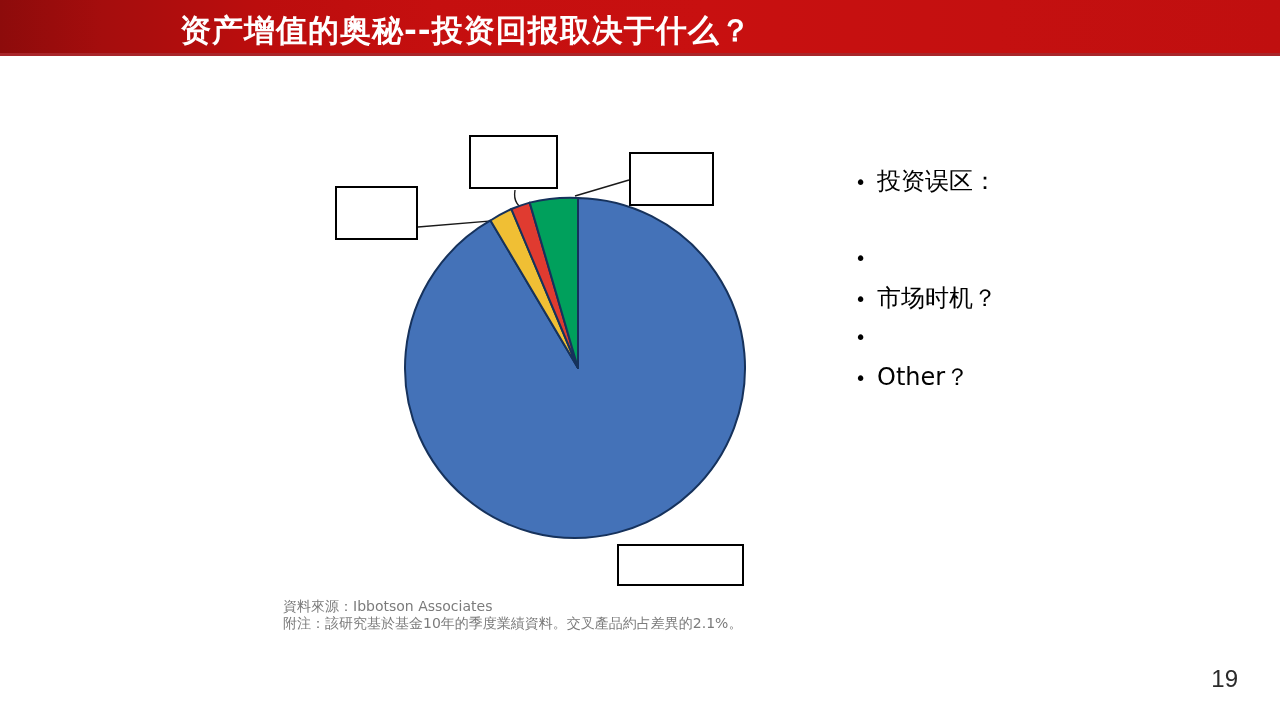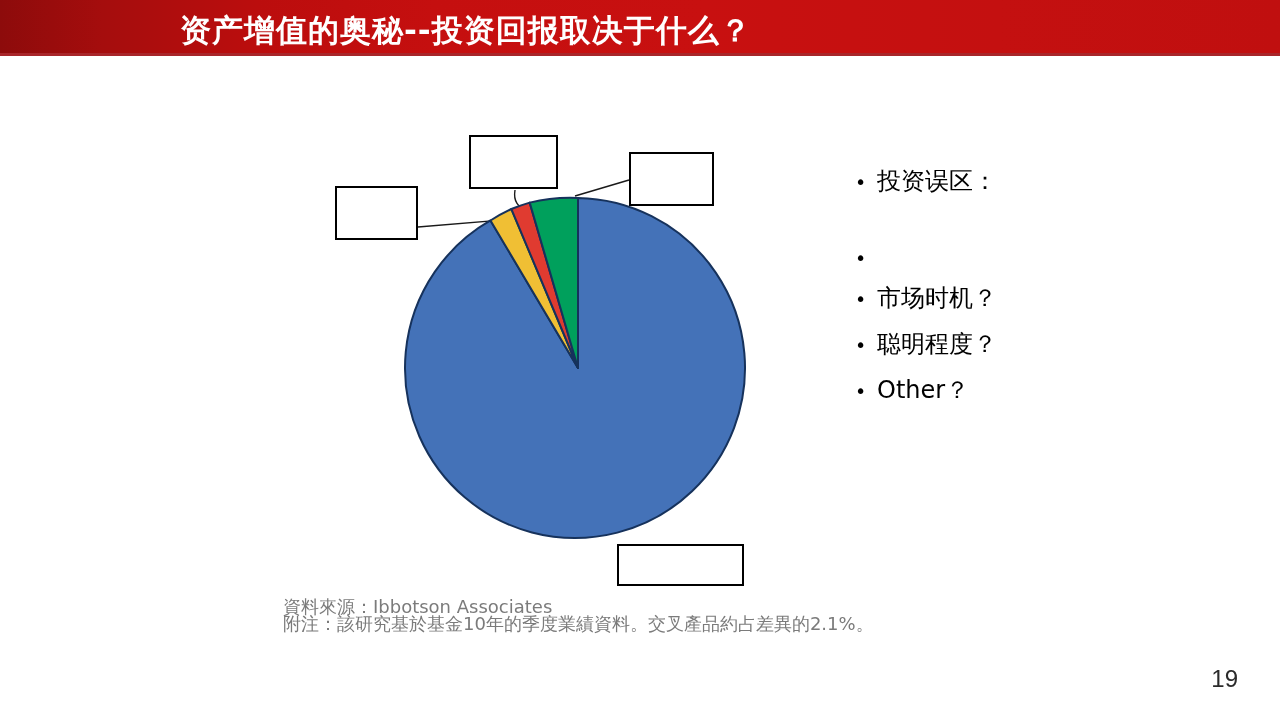--- a/index.html
+++ b/index.html
@@ -71,21 +71,21 @@
   #callout-security   { left: 335px; top: 186px; width:  83px; height: 54px; }
   #callout-timing     { left: 469px; top: 135px; width:  89px; height: 54px; }
   #callout-other      { left: 629px; top: 152px; width:  85px; height: 54px; }
   #callout-allocation { left: 617px; top: 544px; width: 127px; height: 42px; }
 
   
   #footnote {
     position: absolute;
     left: 283px;
     top: 598px;
-    font-size: 18px;
+    font-size: 14px;
     line-height: 17px;
     color: #7b7b7b;
     font-family: "DejaVu Sans", "Liberation Sans", sans-serif;
     white-space: nowrap;
   }
   #footnote .fn-line { display: block; }
 
   
   #bullet-panel {
     position: absolute;
@@ -177,21 +177,20 @@
     <span class="bullet-dot">•</span>
   </div>
 
   <div class="bullet-row">
     <span class="bullet-dot">•</span>
     <span class="bullet-label">市场时机？</span>
   </div>
 
   <div class="bullet-row">
     <span class="bullet-dot">•</span>
-    <span class="bullet-label">聪明程度？</span>
   </div>
 
   <div class="bullet-row">
     <span class="bullet-dot">•</span>
     <span class="bullet-label">Other？</span>
   </div>
 
 </div>
 
 <div id="page-number">19</div>

